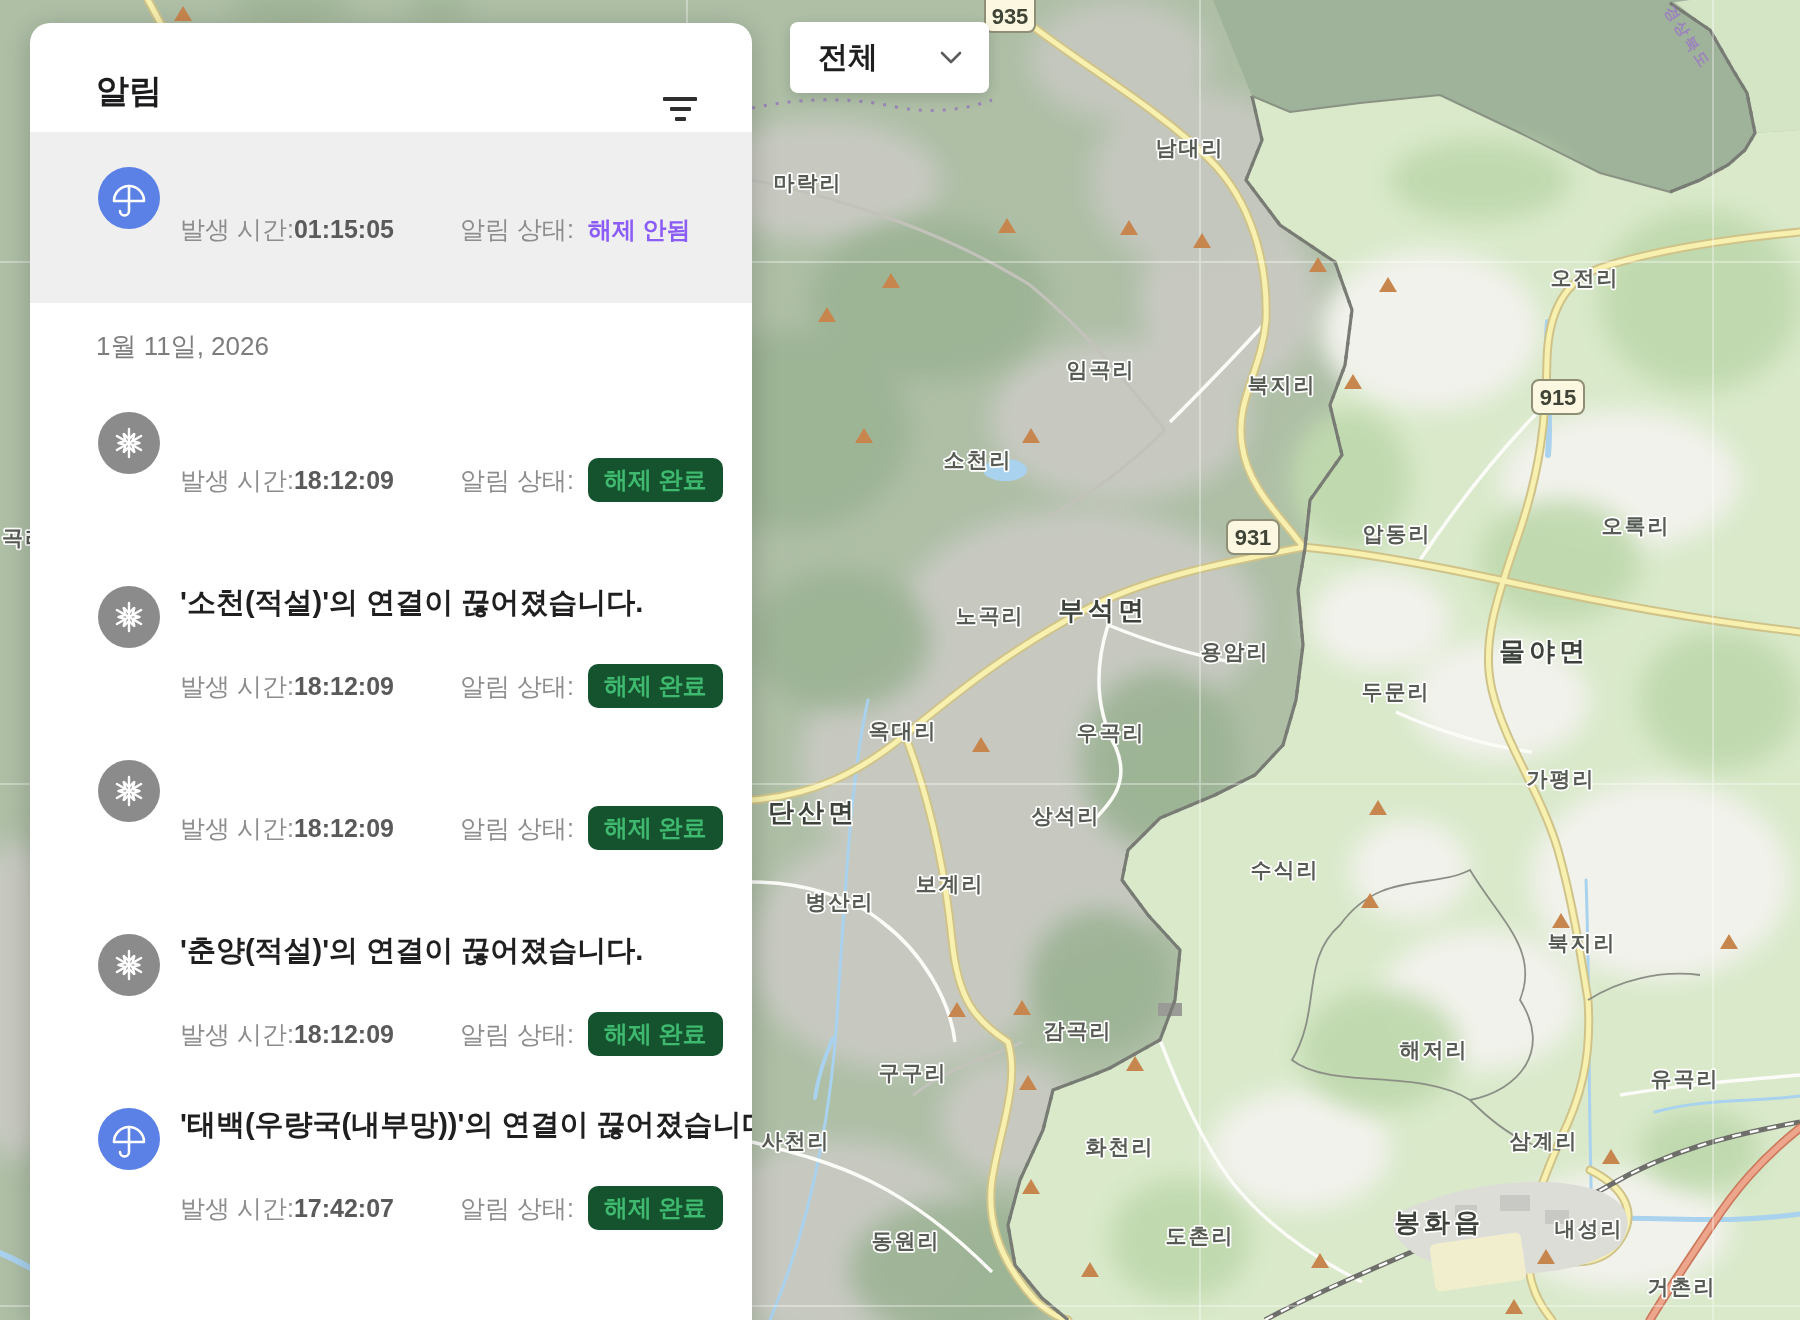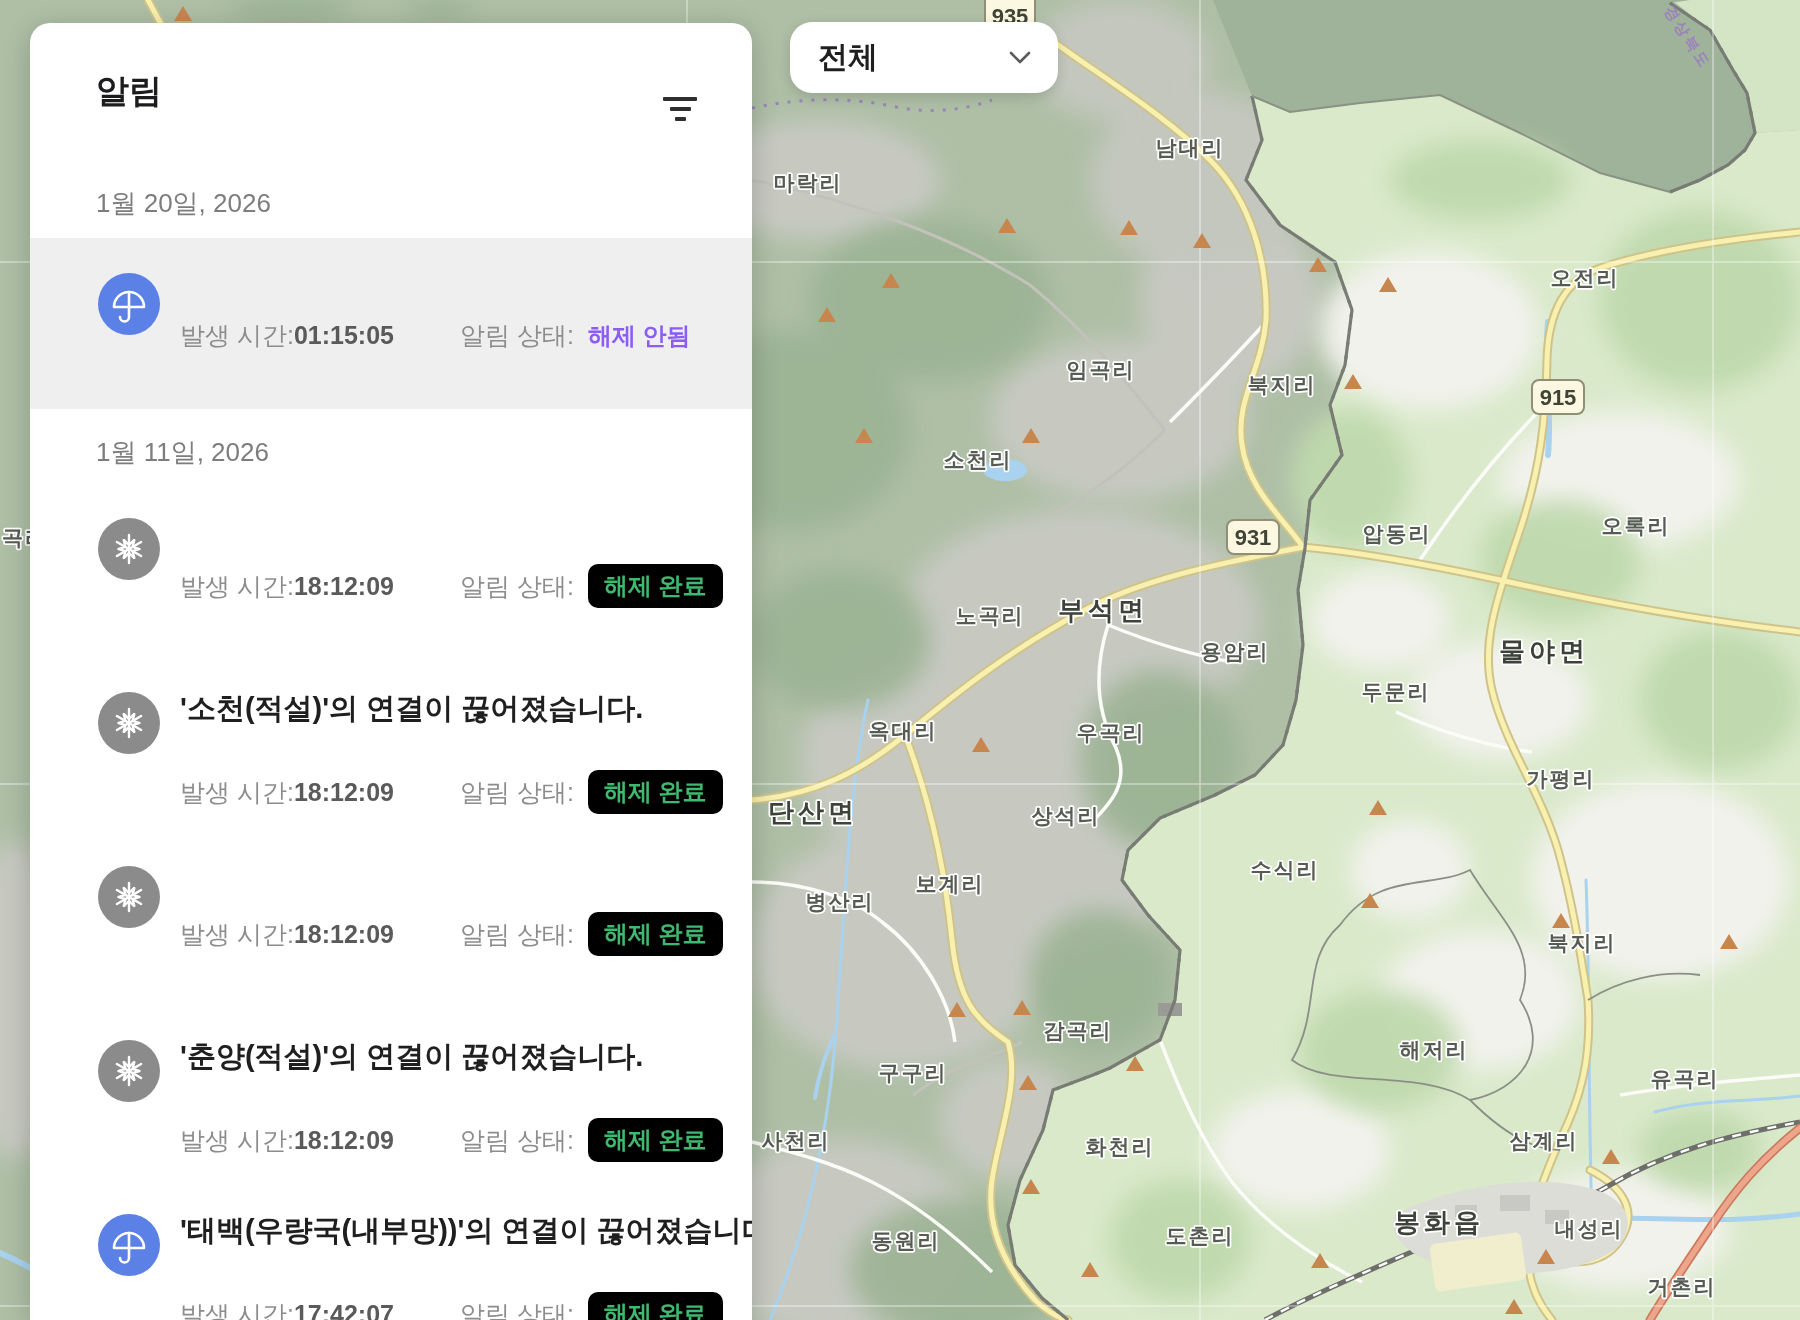--- a/index.html
+++ b/index.html
@@ -33,25 +33,25 @@
   .alert-icon.umbrella{background:#5b80e6;}
   .alert-icon.snow{background:#8b8b8b;}
   .alert-body{margin-left:20px;flex:1;min-width:0;}
   .alert-msg{font-size:29px;font-weight:600;color:#1f1f1f;line-height:32px;white-space:nowrap;}
   .alert-sub{display:flex;align-items:center;margin-top:14px;padding-top:32px;}
   .sub-time-group{width:280px;display:flex;align-items:baseline;flex-shrink:0;}
   .sub-label{font-size:25px;color:#8d8d8d;}
   .sub-value{font-size:25px;color:#5a5a5a;font-weight:600;margin-left:0;}
   .status-label{font-size:25px;color:#8d8d8d;flex-shrink:0;}
   .status-badge{margin-left:14px;font-size:24px;font-weight:600;white-space:nowrap;}
-  .status-badge.resolved{color:#3fb96f;background:#000000;border-radius:10px;padding:6px 16px;}
+  .status-badge.resolved{color:#3fb96f;background:#14532d;border-radius:10px;padding:6px 16px;}
   .status-badge.unresolved{color:#8b5cf6;background:none;padding:0;}
   
-  #type-dropdown{position:absolute;left:790px;top:22px;width:268px;height:71px;background:#fff;
-                 border:none;border-radius:22px;box-shadow:0 4px 14px rgba(0,0,0,.14);cursor:pointer;
+  #type-dropdown{position:absolute;left:790px;top:22px;width:199px;height:71px;background:#fff;
+                 border:none;border-radius:8px;box-shadow:0 4px 14px rgba(0,0,0,.14);cursor:pointer;
                  display:flex;align-items:center;justify-content:space-between;padding:0 26px 0 28px;}
   #type-dropdown .val{font-size:30px;font-weight:600;color:#1f1f1f;}
 </style>
 </head>
 <body>
 
 <div id="map">
 <svg width="1800" height="1320" viewBox="0 0 1800 1320" xmlns="http://www.w3.org/2000/svg">
   <defs>
     <filter id="soft">
@@ -331,21 +331,20 @@
 <div id="panel">
   <div id="panel-header">
     <div id="panel-title">알림</div>
     <button id="filter-btn" aria-label="filter">
       <span class="b1"></span>
       <span class="b2"></span>
       <span class="b3"></span>
     </button>
   </div>
   <div id="panel-list">
-      <div class="date-label first">1월 20일, 2026</div>
       <div class="alert-item first">
     <div class="alert-icon umbrella">
       <svg width="44" height="44" viewBox="-22 -22 44 44">
             <use href="#sym-umbrella"></use>
           </svg>
     </div>
     <div class="alert-body">
       <div class="alert-sub">
         <div class="sub-time-group">
           <span class="sub-label tl">발생 시간:</span>

